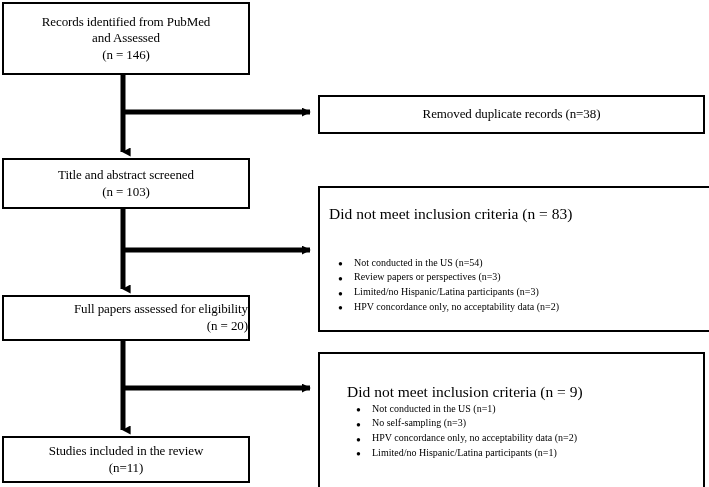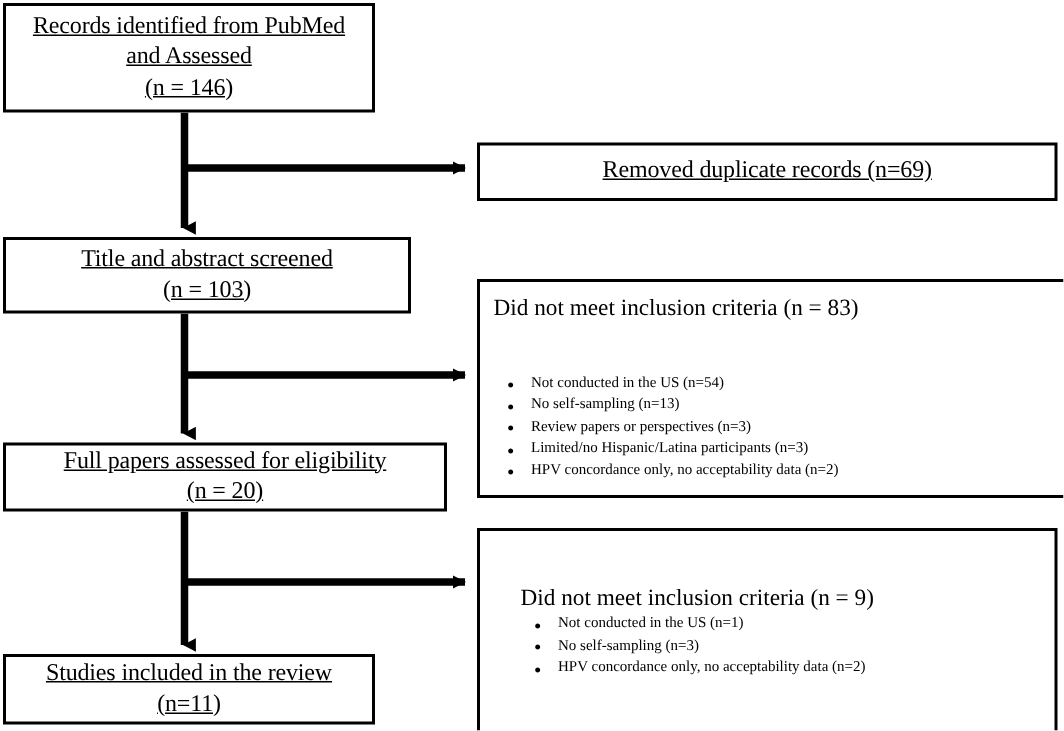--- a/index.html
+++ b/index.html
@@ -29,25 +29,24 @@
   }
   .box.center {
     align-items: center;
     text-align: center;
   }
   .box.left-align {
     align-items: flex-start;
     text-align: left;
   }
   .line {
-    font-size: 16px;
+    font-size: 13px;
     line-height: 1.28;
     white-space: nowrap;
     letter-spacing: -0.1px;
-    text-decoration: underline;
   }
   .crit-head {
     font-size: 15.5px;
     line-height: 1.3;
     padding-left: 9px;
     white-space: nowrap;
   }
   ul.crit {
     margin: 0;
     padding: 0 0 0 34px;
@@ -103,50 +102,50 @@
     </g>
   </svg>
 
   <div class="box center" style="left:2px; top:2px; width:248px; height:73px;">
     <div class="line">Records identified from PubMed</div>
     <div class="line">and Assessed</div>
     <div class="line">(n = 146)</div>
   </div>
 
   <div class="box center" style="left:318px; top:95px; width:387px; height:39px;">
-    <div class="line">Removed duplicate records (n=69)</div>
+    <div class="line">Removed duplicate records (n=38)</div>
   </div>
 
-  <div class="box center" style="left:2px; top:158px; width:272px; height:51px;">
+  <div class="box center" style="left:2px; top:158px; width:248px; height:51px;">
     <div class="line">Title and abstract screened</div>
     <div class="line">(n = 103)</div>
   </div>
 
   <div class="box left-align" style="left:318px; top:186px; width:414px; height:146px;gap:32px;">
     <div class="crit-head">Did not meet inclusion criteria (n = 83)</div>
     <ul class="crit">
       <li>Not conducted in the US (n=54)</li>
-      <li>No self-sampling (n=13)</li>
       <li>Review papers or perspectives (n=3)</li>
       <li>Limited/no Hispanic/Latina participants (n=3)</li>
       <li>HPV concordance only, no acceptability data (n=2)</li>
     </ul>
   </div>
 
-  <div class="box center" style="left:2px; top:295px; width:296px; height:46px;">
+  <div class="box center" style="left:2px; top:295px; width:248px; height:46px;align-items:flex-end;">
     <div class="line">Full papers assessed for eligibility</div>
     <div class="line">(n = 20)</div>
   </div>
 
   <div class="box left-align" style="left:318px; top:352px; width:387px; height:138px;padding-left:18px;">
     <div class="crit-head">Did not meet inclusion criteria (n = 9)</div>
     <ul class="crit">
       <li>Not conducted in the US (n=1)</li>
       <li>No self-sampling (n=3)</li>
       <li>HPV concordance only, no acceptability data (n=2)</li>
+      <li>Limited/no Hispanic/Latina participants (n=1)</li>
     </ul>
   </div>
 
   <div class="box center" style="left:2px; top:436px; width:248px; height:47px;">
     <div class="line">Studies included in the review</div>
     <div class="line">(n=11)</div>
   </div>
 
 </div>
 

